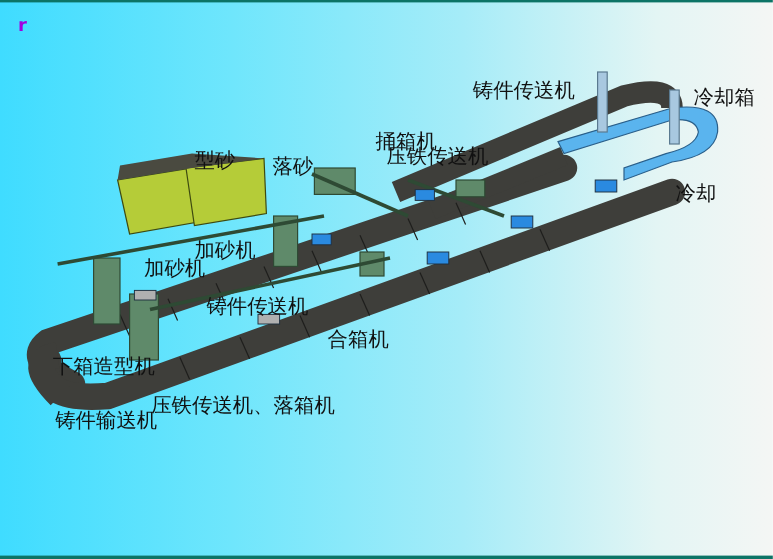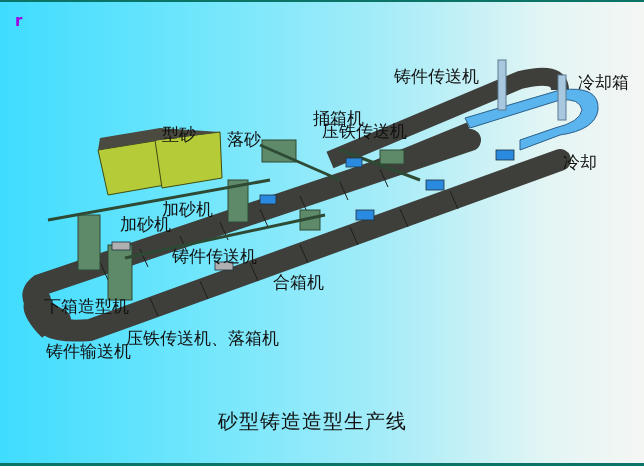--- a/index.html
+++ b/index.html
@@ -97,15 +97,14 @@
   <span class="lbl" style="left:114px;top:126px;margin-left:48px;">型砂</span>
   <span class="lbl" style="left:227px;top:131px;">落砂</span>
   <span class="lbl" style="left:162px;top:201px;">加砂机</span>
   <span class="lbl" style="left:120px;top:216px;">加砂机</span>
   <span class="lbl" style="left:172px;top:248px;">铸件传送机</span>
   <span class="lbl" style="left:273px;top:274px;font-family:Liberation Serif, serif;">合箱机</span>
   <span class="lbl" style="left:44px;top:298px;">下箱造型机</span>
   <span class="lbl" style="left:126px;top:330px;">压铁传送机、落箱机</span>
   <span class="lbl" style="left:26px;top:343px;margin-left:20px;">铸件输送机</span>
 
-  <div class="title">砂型铸造造型生产线</div>
   <div class="bar-bot"></div>
 </div>
 
 </body></html>

